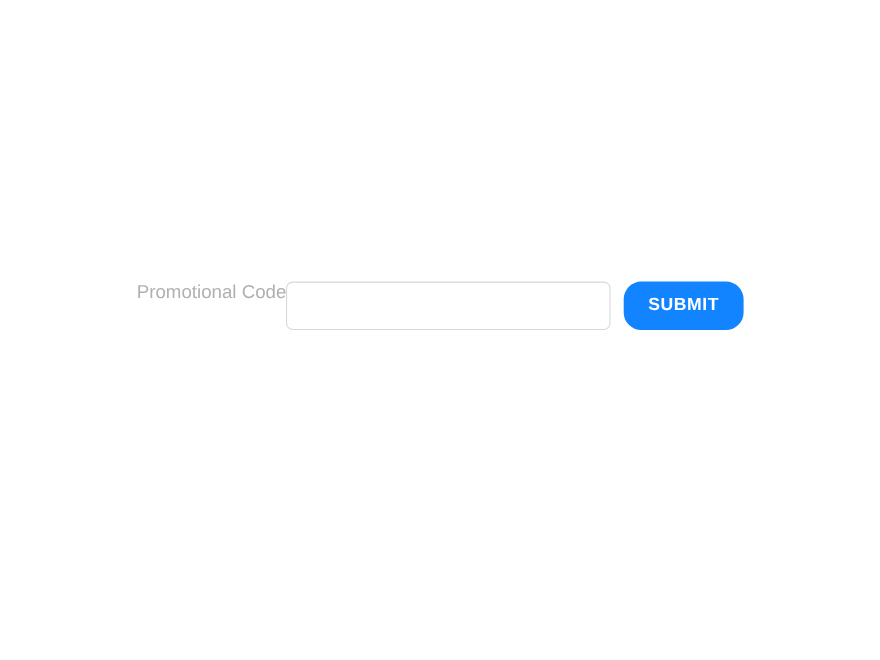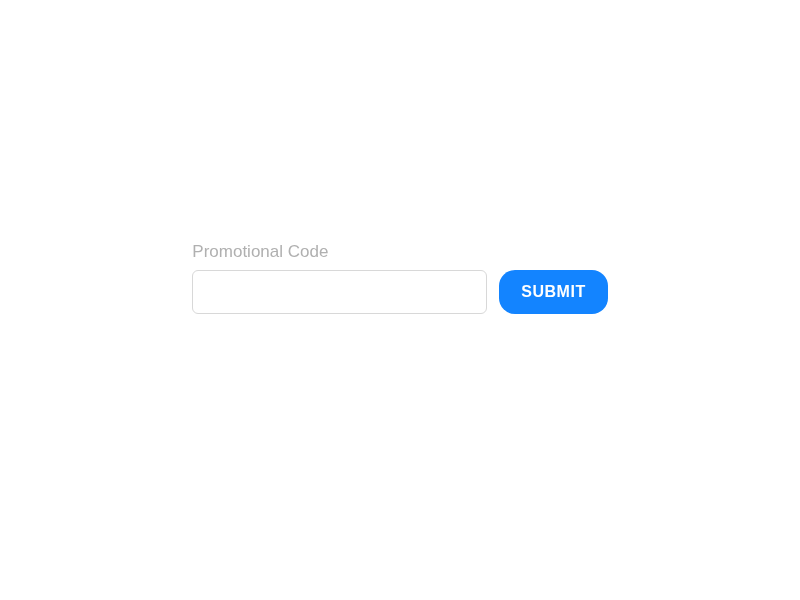--- a/index.html
+++ b/index.html
@@ -11,21 +11,21 @@
       width: 800px;
       height: 600px;
       background: #ffffff;
       font-family: -apple-system, BlinkMacSystemFont, "Segoe UI", Helvetica, Arial, sans-serif;
       display: flex;
       align-items: center;
       justify-content: center;
     }
     .form-container {
       display: flex;
-      flex-direction: column;
+      flex-direction: row;
       position: relative;
       top: -22px;
     }
     .label {
       color: #b0b0b0;
       font-size: 17px;
       font-weight: 400;
       margin-bottom: 8px;
     }
     .row {

